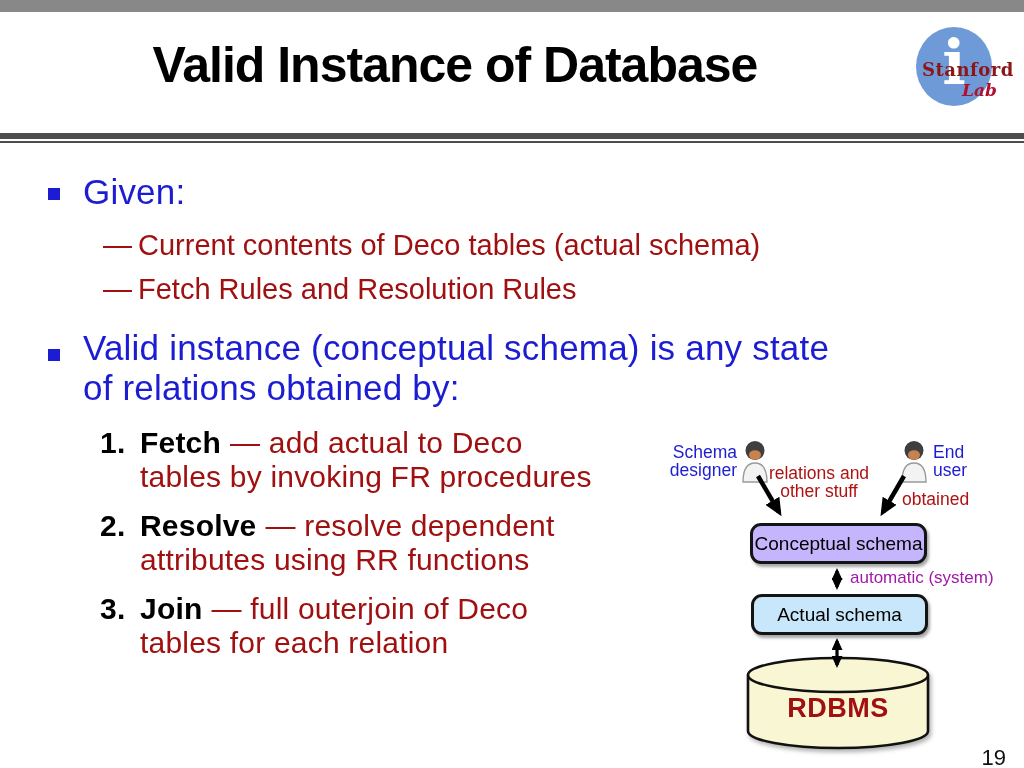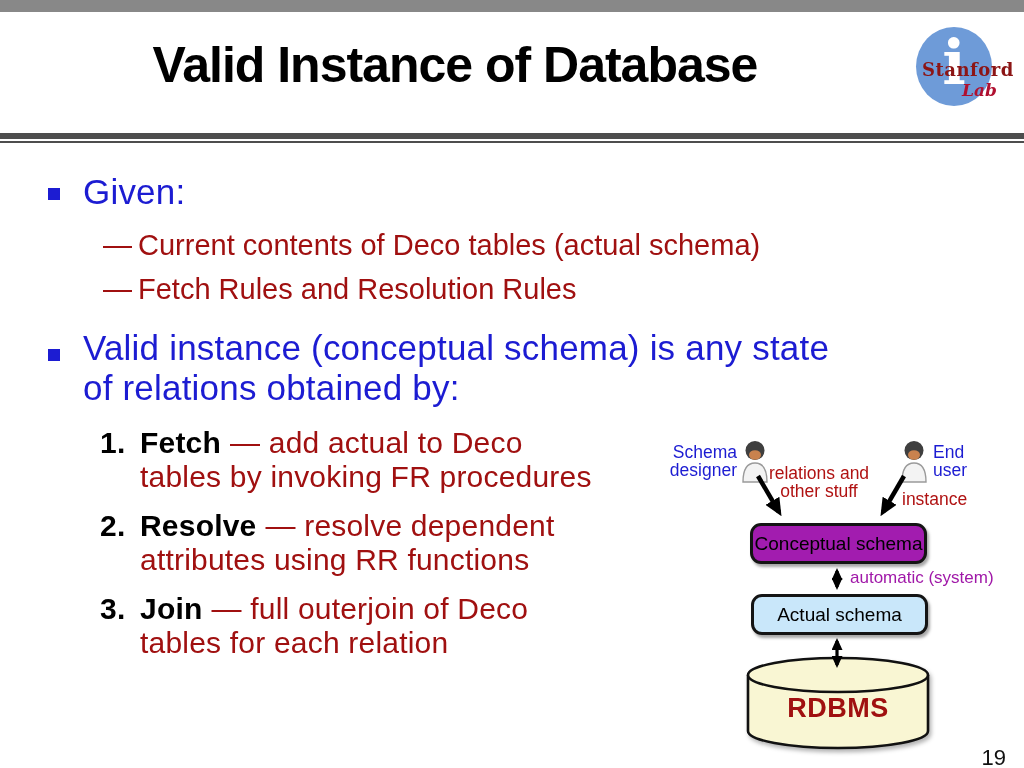--- a/index.html
+++ b/index.html
@@ -50,21 +50,21 @@
   
   .dg-label{position:absolute; font-size:17.5px; line-height:18px;}
   .dg-blue{color:#1C1CD2;}
   .dg-red{color:#B01212;}
   .dg-purple{color:#A018A8; font-size:17px;}
   .dg-box{
     position:absolute; width:177px; height:41px; border:3px solid #141414; border-radius:11px;
     box-sizing:border-box; display:flex; align-items:center; justify-content:center;
     font-size:19px; color:#000; box-shadow:2px 3px 3px rgba(0,0,0,0.35); z-index:2; white-space:nowrap;
   }
-  .box-conceptual{background:#a21caf;}
+  .box-conceptual{background:#c4b5fd;}
   .box-actual{background:#C9E7FA;}
   .dg-arrow{position:absolute; z-index:3;}
   .cylinder{position:absolute; left:745px; top:642px; z-index:1;}
   .rdbms-label{
     position:absolute; left:745px; top:681px; width:186px; text-align:center; z-index:2;
     font-size:27px; font-weight:bold; color:#A01010; letter-spacing:0.5px;
   }
   .person{position:absolute; z-index:2;}
 
   .page-number{position:absolute; left:962px; top:733px; width:44px; font-size:22px; color:#111; text-align:right;}
@@ -144,21 +144,21 @@
     <path d="M5 43 Q5 24 17 24 Q29 24 29 43 Z" fill="#f3f3f3" stroke="#9a9a9a" stroke-width="1.4"></path>
     <circle cx="17" cy="11.5" r="9.5" fill="#3f3f3f"></circle>
     <ellipse cx="17" cy="16" rx="6" ry="4.8" fill="#C9824E"></ellipse>
   </svg>
 
   <div class="dg-label dg-blue" style="left:933px; top:431px; width:60px;">
     <div>End</div>
     <div>user</div>
   </div>
 
-  <div class="dg-label dg-red" style="left:902px; top:478px;">instance</div>
+  <div class="dg-label dg-red" style="left:902px; top:478px;">obtained</div>
 
   <svg class="dg-arrow" style="left:748px; top:460px;" width="48" height="52" viewBox="0 0 48 52">
     <defs>
       <marker id="ah1" markerUnits="userSpaceOnUse" markerWidth="18" markerHeight="16" refX="13" refY="8" orient="auto">
           <path d="M0 0 L18 8 L0 16 Z" fill="#000"></path>
         </marker>
     </defs>
     <line x1="10" y1="4" x2="31" y2="40" stroke="#000" stroke-width="4.5" marker-end="url(#ah1)"></line>
   </svg>
 

